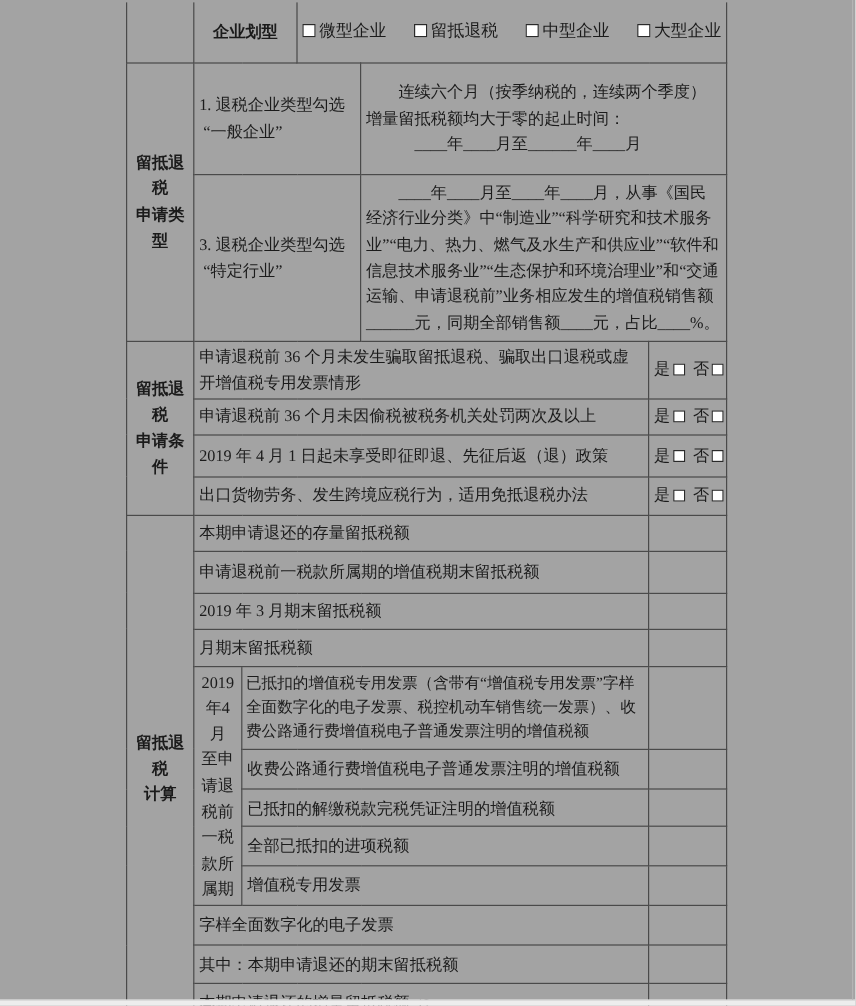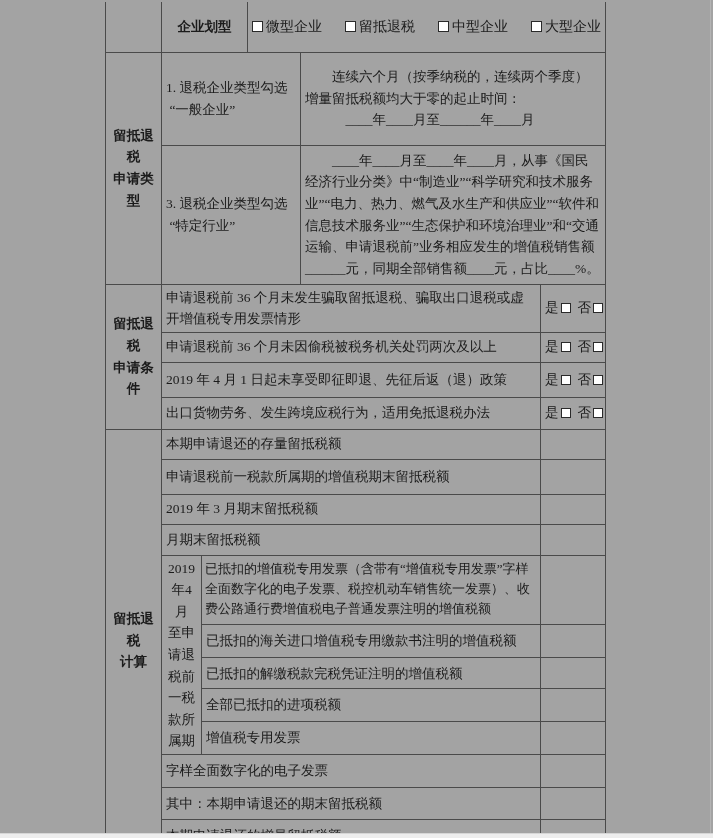--- a/index.html
+++ b/index.html
@@ -201,21 +201,21 @@
 至申
 请退
 税前
 一税
 款所
 属期</td>
       <td class="calc-cell small" colspan="3">已抵扣的增值税专用发票（含带有“增值税专用发票”字样全面数字化的电子发票、税控机动车销售统一发票）、收费公路通行费增值税电子普通发票注明的增值税额</td>
       <td class="value-cell"></td>
     </tr>
     <tr style="height:31px">
-      <td class="calc-cell" colspan="3">已抵扣的海关进口增值税专用缴款书注明的增值税额</td>
+      <td class="calc-cell" colspan="3">收费公路通行费增值税电子普通发票注明的增值税额</td>
       <td class="value-cell"></td>
     </tr>
     <tr style="height:29px">
       <td class="calc-cell" colspan="3">已抵扣的解缴税款完税凭证注明的增值税额</td>
       <td class="value-cell"></td>
     </tr>
     <tr style="height:30px">
       <td class="calc-cell" colspan="3">全部已抵扣的进项税额</td>
       <td class="value-cell"></td>
     </tr>

